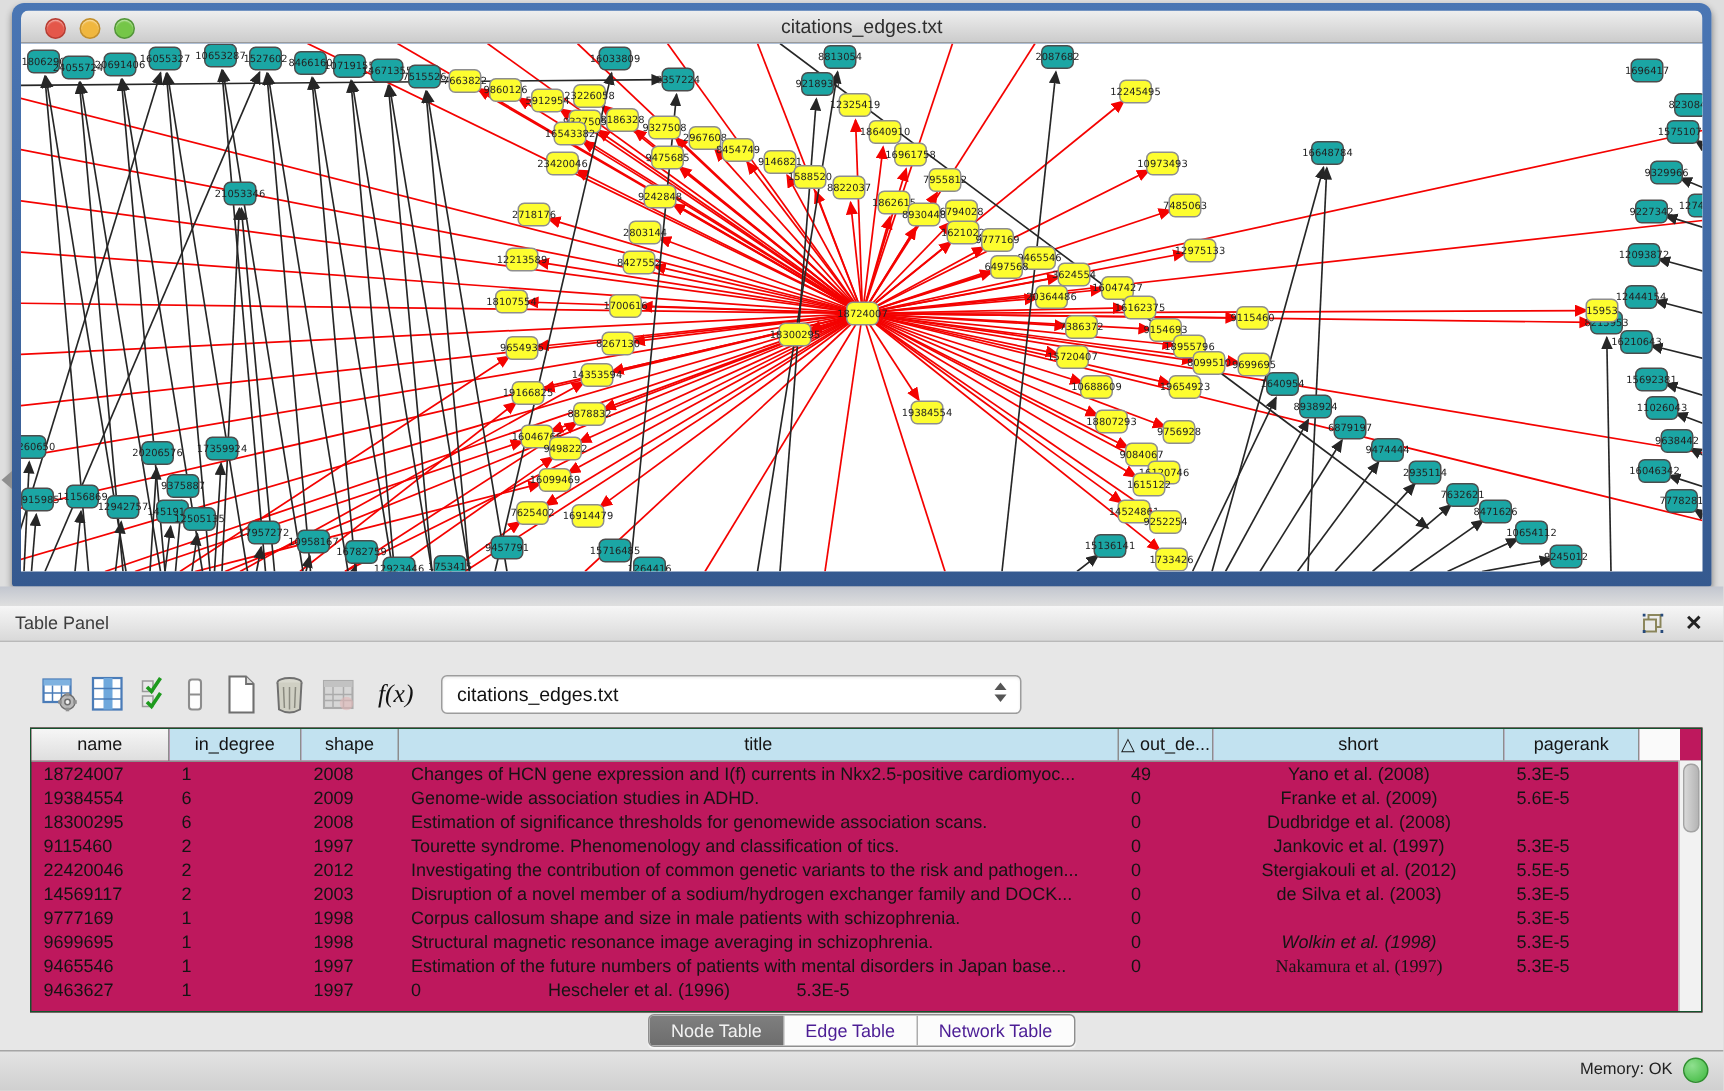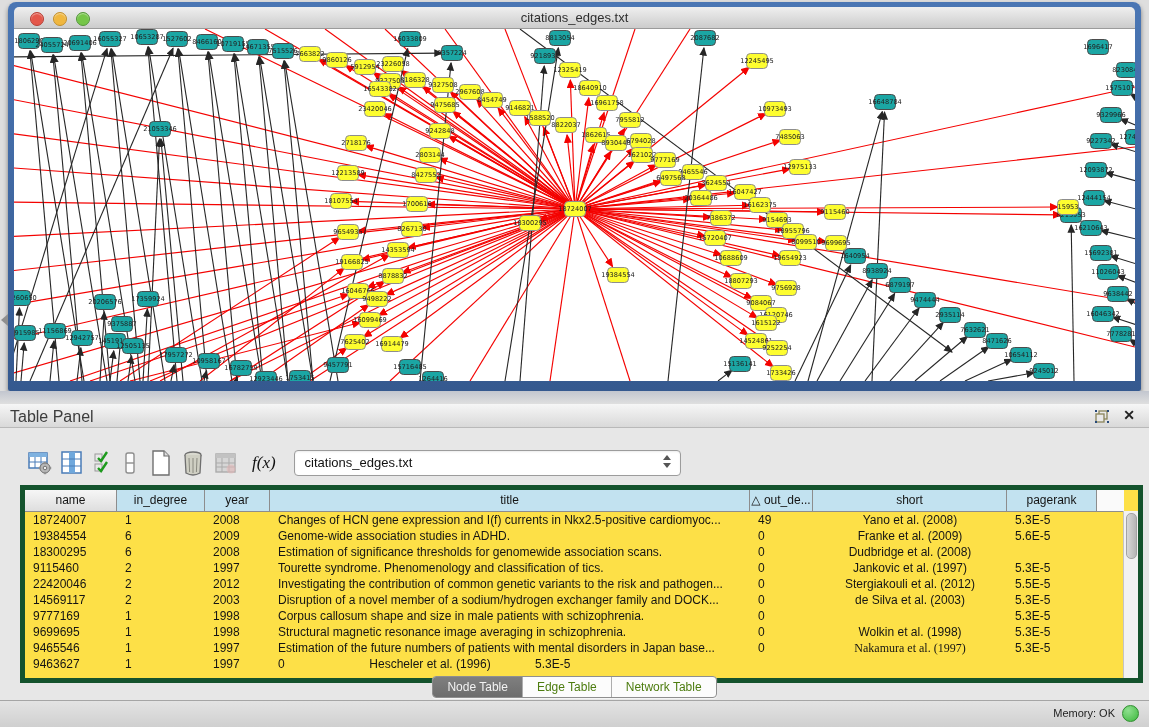--- a/index.html
+++ b/index.html
@@ -26,50 +26,50 @@
   .gnode-y{fill:#fdfd2f;stroke:#8e8e8e;stroke-width:1;}
   .glabel{font-family:"DejaVu Sans",sans-serif;font-size:6.6px;fill:#222;text-anchor:middle;}
   
   .split-zone{position:absolute;left:0;top:391px;width:1149px;height:13px;background:linear-gradient(#c2c6cf,#dfdfdf);}
   .collapse-arrow{position:absolute;left:1px;top:314px;width:0;height:0;
     border-top:6px solid transparent;border-bottom:6px solid transparent;border-right:7px solid #8f8f8f;}
   
   .table-panel{position:absolute;left:0;top:404px;width:1149px;height:296px;background:#e7e7e7;}
   .panel-header{position:absolute;left:0;top:0;width:100%;height:23px;
     background:linear-gradient(#f6f6f6,#d9d9d9);border-bottom:1px solid #b9b9b9;}
-  .panel-title{position:absolute;left:10px;top:4px;font-size:16px;color:#3d3d3d;}
+  .panel-title{position:absolute;left:10px;top:4px;font-size:12px;color:#3d3d3d;}
   .float-icon{position:absolute;right:40px;top:5px;width:14px;height:13px;}
   .close-icon{position:absolute;right:14px;top:3px;font-size:14px;font-weight:bold;color:#222;cursor:default;}
   .toolbar{position:absolute;left:28px;top:42px;height:34px;display:flex;align-items:center;}
   .tbicon{display:block;}
   .fx{font-family:"Liberation Serif",serif;font-style:italic;font-size:17px;color:#111;}
   .net-select{margin-left:18px;width:385px;height:24px;background:#fff;border:1px solid #9c9c9c;
     border-radius:4px;position:relative;box-shadow:inset 0 1px 2px rgba(0,0,0,.08);}
   .net-select .val{position:absolute;left:10px;top:4px;font-size:13px;color:#111;}
   .spin{position:absolute;right:9px;top:4px;display:flex;flex-direction:column;gap:3px;}
   .spin i{width:0;height:0;border-left:4px solid transparent;border-right:4px solid transparent;display:block;}
   .spin .up{border-bottom:5px solid #555;}
   .spin .dn{border-top:5px solid #555;}
   
-  .dtable{position:absolute;left:20px;top:81px;width:1113px;height:188px;background:#fde047;
-    border:5px solid #14532d;font-size:12px;color:#141414;}
+  .dtable{position:absolute;left:20px;top:81px;width:1113px;height:188px;background:#be185d;
+    border:1px solid #14532d;font-size:12px;color:#141414;}
   .thead{display:flex;height:21px;border-bottom:1px solid #8d8d8d;}
   .th{box-sizing:border-box;border-right:1px solid #8d8d8d;background:#c2e2f0;
       text-align:center;line-height:20px;overflow:hidden;white-space:nowrap;}
   .th.key{background:linear-gradient(#f6f6f6,#dedede);}
   .th.filler{background:#fafafa;border-right:none;}
   .trow{display:flex;height:16px;line-height:16px;}
   .td{box-sizing:border-box;padding:0 2px 0 8px;overflow:hidden;white-space:nowrap;text-overflow:clip;}
   .td.center{text-align:center;padding:0 2px;}
   .vscroll{position:absolute;right:0;top:21px;bottom:0;width:14px;background:#f2f2f2;border-left:1px solid #c4c4c4;}
   .vthumb{position:absolute;left:2px;top:2px;width:9px;height:44px;background:linear-gradient(90deg,#d8d8d8,#b5b5b5);border-radius:5px;border:1px solid #a3a3a3;}
   
   .tabs{position:absolute;left:0;right:0;top:272px;display:flex;justify-content:center;}
   .seg{display:flex;border:1px solid #8f8f8f;border-radius:4px;overflow:hidden;height:20px;background:#fcfcfc;box-shadow:0 1px 1px rgba(255,255,255,.7);}
-  .seg .tab{padding:0 14px;font-size:12px;line-height:20px;color:#4d7c0f;border-right:1px solid #adadad;}
+  .seg .tab{padding:0 14px;font-size:12px;line-height:20px;color:#4c1d95;border-right:1px solid #adadad;}
   .seg .tab:last-child{border-right:none;}
   .seg .tab.sel{background:linear-gradient(#7f7f7f,#6d6d6d);color:#f2f2f2;}
   
   .statusbar{position:absolute;left:0;top:700px;width:1149px;height:27px;
     background:linear-gradient(#e3e3e3,#cfcfcf);border-top:1px solid #a5a5a5;}
   .mem-label{position:absolute;right:34px;top:6px;font-size:11px;color:#222;}
   .mem-dot{position:absolute;right:10px;top:4px;width:15px;height:15px;border-radius:50%;
     background:radial-gradient(circle at 35% 30%,#8fe08f,#3db83d);border:1px solid #2f8e2f;}
 </style>
 </head>
@@ -621,21 +621,21 @@
           <i class="up"></i>
           <i class="dn"></i>
         </span>
     </div>
   </div>
 
   <div class="dtable">
     <div class="thead" id="thead">
         <div class="th key" style="width: 92px;">name</div>
         <div class="th" style="width: 88px;">in_degree</div>
-        <div class="th" style="width: 65px;">year</div>
+        <div class="th" style="width: 65px;">shape</div>
         <div class="th" style="width: 480px;">title</div>
         <div class="th" style="width: 63px;">△ out_de...</div>
         <div class="th" style="width: 194px;">short</div>
         <div class="th" style="width: 90px;">pagerank</div>
         <div class="th filler" style="width: 27px;"></div>
       </div>
     <div id="tbody">
         <div class="trow">
           <div class="td" style="width: 92px;">18724007</div>
           <div class="td" style="width: 88px;">1</div>
@@ -698,21 +698,21 @@
           <div class="td" style="width: 63px;">0</div>
           <div class="td center" style="width: 194px; margin-top: 44px;">Tibbo et al. (1998)</div>
           <div class="td" style="width: 90px;">5.3E-5</div>
         </div>
         <div class="trow">
           <div class="td" style="width: 92px;">9699695</div>
           <div class="td" style="width: 88px;">1</div>
           <div class="td" style="width: 65px;">1998</div>
           <div class="td" style="width: 480px;">Structural magnetic resonance image averaging in schizophrenia.</div>
           <div class="td" style="width: 63px;">0</div>
-          <div class="td center" style="width: 194px;">Wolkin et al. (1998)</div>
+          <div class="td center" style="width: 194px; font-style: italic;">Wolkin et al. (1998)</div>
           <div class="td" style="width: 90px;">5.3E-5</div>
         </div>
         <div class="trow">
           <div class="td" style="width: 92px;">9465546</div>
           <div class="td" style="width: 88px;">1</div>
           <div class="td" style="width: 65px;">1997</div>
           <div class="td" style="width: 480px;">Estimation of the future numbers of patients with mental disorders in Japan base...</div>
           <div class="td" style="width: 63px;">0</div>
           <div class="td center" style="width: 194px; font-family: Liberation Serif, serif;">Nakamura et al. (1997)</div>
           <div class="td" style="width: 90px;">5.3E-5</div>

